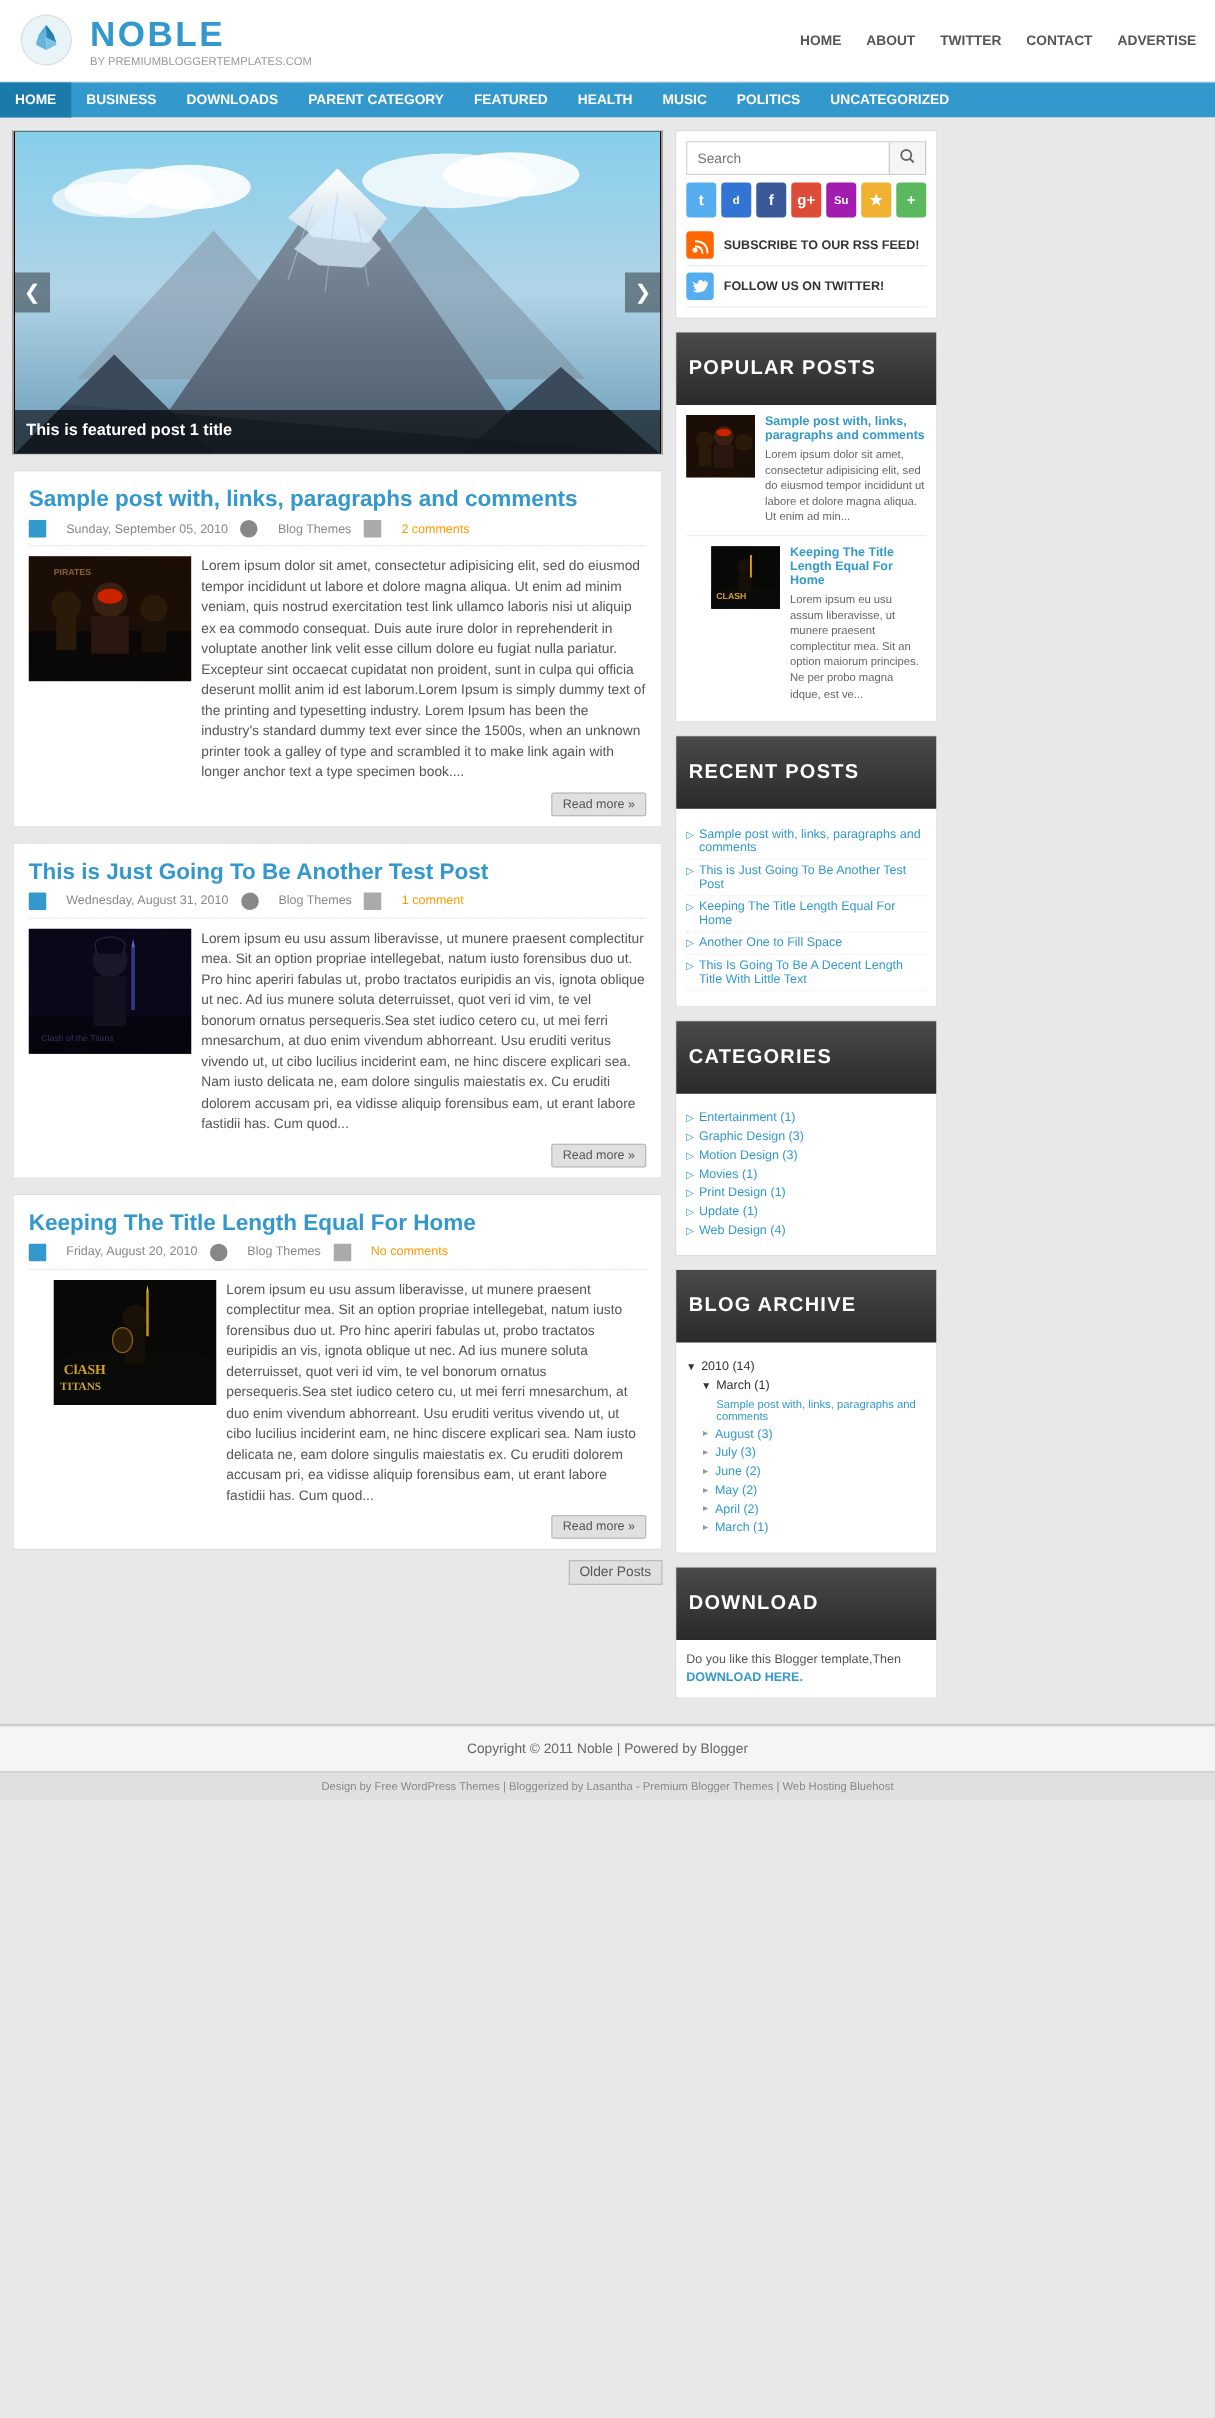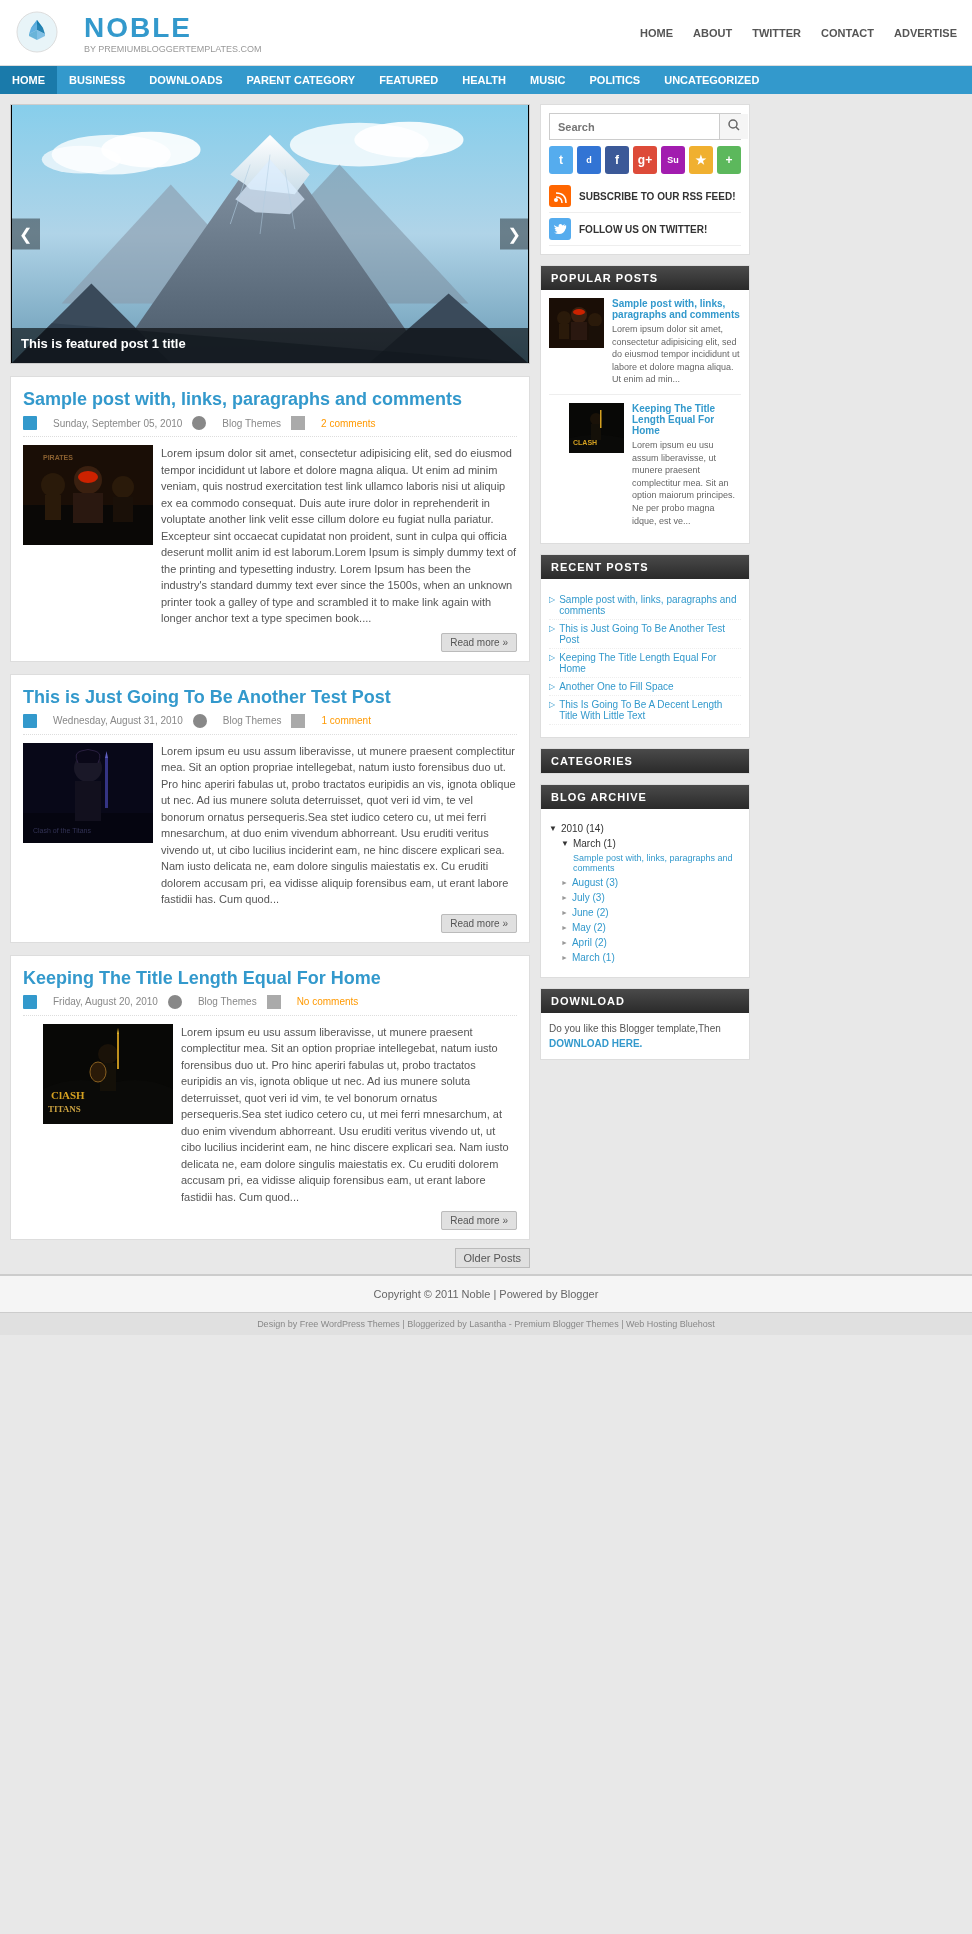--- a/index.html
+++ b/index.html
@@ -1,20 +1,20 @@
 <!DOCTYPE html>
 <html><head>
   <meta charset="utf-8">
   <style>
     * { margin: 0; padding: 0; box-sizing: border-box; }
     body { font-family: Arial, Helvetica, sans-serif; font-size: 12px; background: #e8e8e8; color: #333; width: 972px; }
 
     
     #header { background: #fff; padding: 10px 15px; display: flex; align-items: center; justify-content: space-between; border-bottom: 1px solid #ddd; }
-    #logo { display: flex; align-items: center; gap: 24px; }
+    #logo { display: flex; align-items: center; gap: 12px; }
     #logo .logo-icon { width: 45px; height: 45px; }
     #logo .logo-text-wrap { display: flex; flex-direction: column; }
     #logo .logo-title { font-size: 28px; font-weight: bold; color: #3399cc; letter-spacing: 2px; }
     #logo .logo-sub { font-size: 9px; color: #999; }
     #top-nav { display: flex; gap: 20px; }
     #top-nav a { font-size: 11px; color: #555; text-decoration: none; font-weight: bold; }
 
     
     #nav-bar { background: #3399cc; display: flex; }
     #nav-bar a { color: #fff; font-size: 11px; font-weight: bold; padding: 8px 12px; text-decoration: none; text-transform: uppercase; display: block; }
@@ -52,26 +52,26 @@
     .older-posts { text-align: right; margin-top: 6px; font-size: 11px; }
     .older-posts a { color: #555; text-decoration: none; background: #e0e0e0; border: 1px solid #bbb; padding: 3px 8px; }
 
     
     .pirates-img { background: linear-gradient(135deg, #2a1a0a 0%, #5a3a1a 40%, #8a5a2a 70%, #3a2a10 100%); display: flex; align-items: center; justify-content: center; color: #c8a060; font-size: 9px; font-weight: bold; text-align: center; }
     .warrior-img { background: linear-gradient(135deg, #0a1020 0%, #1a2540 40%, #0a0a0a 100%); display: flex; align-items: center; justify-content: center; color: #aaa; font-size: 9px; }
     .clash-img { background: linear-gradient(135deg, #0a0808 0%, #1a1008 40%, #2a1a0a 70%, #0a0a08 100%); display: flex; justify-content: center; color: #d4a020; font-size: 14px; font-weight: bold; text-align: center; flex-direction: column; margin-left: 20px; }
 
     
     .sidebar-widget { background: #fff; border: 1px solid #ddd; margin-bottom: 10px; }
-    .sidebar-widget .widget-title { background: linear-gradient(180deg, #4a4a4a, #2a2a2a); color: #fff; font-size: 11px; font-weight: bold; padding: 6px 10px; letter-spacing: 1px; text-transform: uppercase; }
+    .sidebar-widget .widget-title { background: linear-gradient(180deg, #4a4a4a, #2a2a2a); color: #fff; font-size: 16px; font-weight: bold; padding: 20px 10px; letter-spacing: 1px; text-transform: uppercase; }
     .sidebar-widget .widget-content { padding: 8px; }
 
     
     .search-box { display: flex; border: 1px solid #ccc; }
-    .search-box input { flex: 1; border: none; padding: 5px 8px; font-size: 11px; outline: none; font-weight: bold; }
+    .search-box input { flex: 1; border: none; padding: 5px 8px; font-size: 11px; outline: none; }
     .search-box button { background: #f5f5f5; border: none; border-left: 1px solid #ccc; padding: 5px 8px; cursor: pointer; }
 
     
     .social-icons { display: flex; gap: 4px; padding: 6px 0; }
     .social-icon { width: 28px; height: 28px; border-radius: 3px; display: flex; align-items: center; justify-content: center; font-size: 12px; font-weight: bold; color: #fff; cursor: pointer; }
     .si-twitter { background: #55acee; }
     .si-delicious { background: #3274d4; }
     .si-facebook { background: #3b5998; }
     .si-stumble { background: #a21caf; }
     .si-star { background: #f0b030; }
@@ -449,20 +449,45 @@
             </li>
           <li>
               <a>This Is Going To Be A Decent Length Title With Little Text</a>
             </li>
         </ul>
       </div>
     </div>
 
     <div class="sidebar-widget">
       <div class="widget-title">CATEGORIES</div>
+      <div class="widget-content">
+        <ul class="cat-list">
+          <li>
+              <a>Entertainment (1)</a>
+            </li>
+          <li>
+              <a>Graphic Design (3)</a>
+            </li>
+          <li>
+              <a>Motion Design (3)</a>
+            </li>
+          <li>
+              <a>Movies (1)</a>
+            </li>
+          <li>
+              <a>Print Design (1)</a>
+            </li>
+          <li>
+              <a>Update (1)</a>
+            </li>
+          <li>
+              <a>Web Design (4)</a>
+            </li>
+        </ul>
+      </div>
     </div>
 
     <div class="sidebar-widget">
       <div class="widget-title">BLOG ARCHIVE</div>
       <div class="widget-content">
         <div class="archive-list">
           <div class="archive-year-row">
             <span class="tri">▼</span>
             <span>2010 (14)</span>
           </div>

